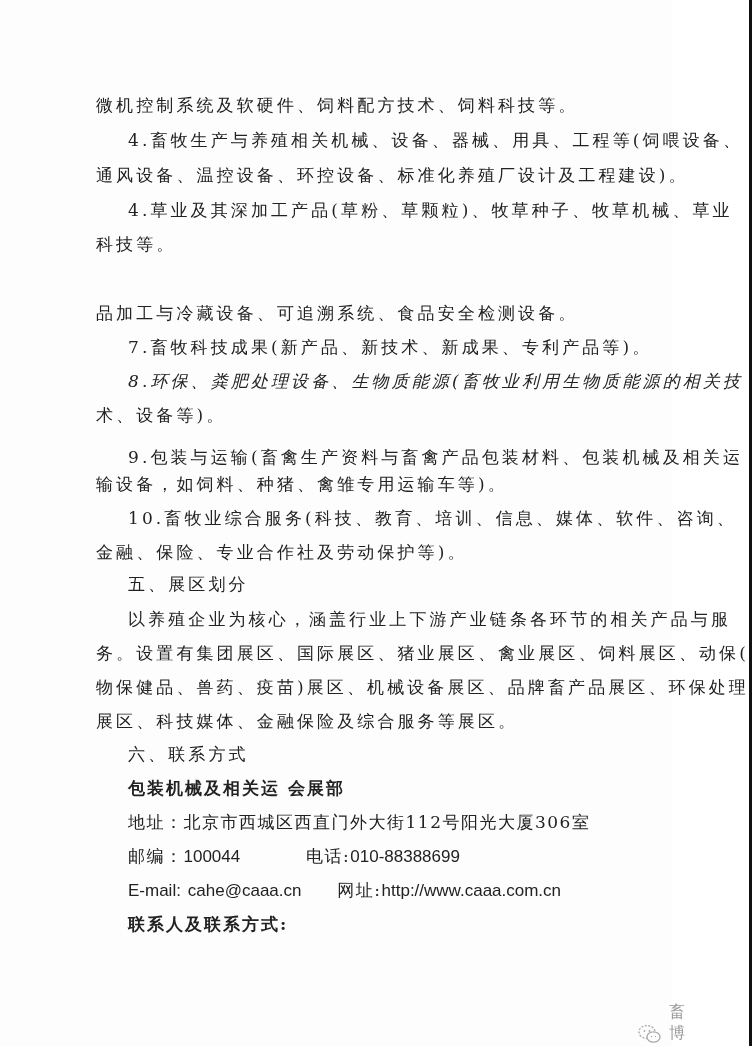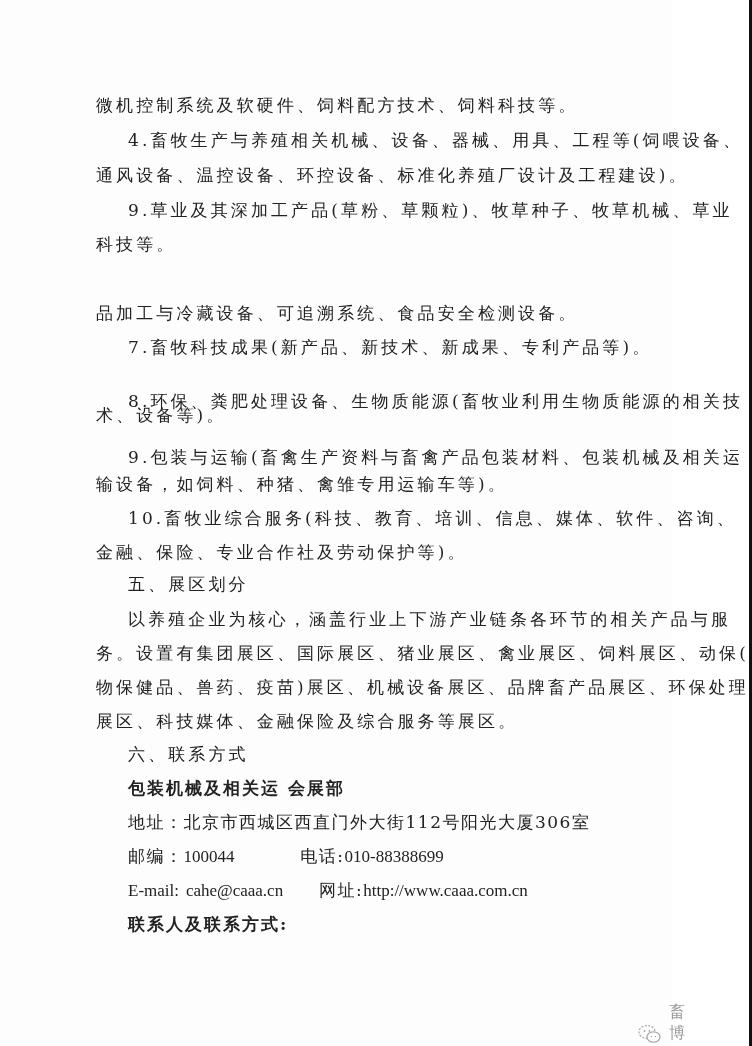--- a/index.html
+++ b/index.html
@@ -36,21 +36,21 @@
       position: absolute;
       left: 96px;
       font-size: 17px;
       letter-spacing: 3.1px;
       white-space: nowrap;
       line-height: 22px;
     }
     .indent { left: 128px; }
     .heading { font-weight: normal; }
     .bold { font-weight: bold; letter-spacing: 2px; }
-    .mono { font-family: Liberation Serif, serif; letter-spacing: 0px; margin-top: 24px; }
+    .mono { font-family: Liberation Sans, sans-serif; letter-spacing: 0px; margin-top: 24px; }
     .contact { letter-spacing: 1.5px; }
     .watermark {
       position: absolute;
       left: 637px;
       top: 1002px;
       display: flex;
       align-items: center;
       gap: 6px;
       color: #9a9a9a;
       font-family: Liberation Sans, sans-serif;
@@ -59,25 +59,25 @@
     .watermark svg { display: block; }
   </style>
 </head>
 <body>
 
 <div class="page">
 
   <div class="line" style="top:94px;">微机控制系统及软硬件、饲料配方技术、饲料科技等。</div>
   <div class="line indent" style="top:129px;">4.畜牧生产与养殖相关机械、设备、器械、用具、工程等(饲喂设备、</div>
   <div class="line" style="top:164px;">通风设备、温控设备、环控设备、标准化养殖厂设计及工程建设)。</div>
-  <div class="line indent" style="top:199px;">9.草业及其深加工产品(草粉、草颗粒)、牧草种子、牧草机械、草业</div>
+  <div class="line indent" style="top:199px;">4.草业及其深加工产品(草粉、草颗粒)、牧草种子、牧草机械、草业</div>
   <div class="line" style="top:233px;">科技等。</div>
   <div class="line" style="top:302px;">品加工与冷藏设备、可追溯系统、食品安全检测设备。</div>
   <div class="line indent" style="top:336px;">7.畜牧科技成果(新产品、新技术、新成果、专利产品等)。</div>
-  <div class="line indent" style="top:390px;">8.环保、粪肥处理设备、生物质能源(畜牧业利用生物质能源的相关技</div>
+  <div class="line indent" style="top:370px;font-style:italic;">8.环保、粪肥处理设备、生物质能源(畜牧业利用生物质能源的相关技</div>
   <div class="line" style="top:404px;">术、设备等)。</div>
   <div class="line indent" style="top:446px;">9.包装与运输(畜禽生产资料与畜禽产品包装材料、包装机械及相关运</div>
   <div class="line" style="top:473px;">输设备，如饲料、种猪、禽雏专用运输车等)。</div>
   <div class="line indent" style="top:507px;">10.畜牧业综合服务(科技、教育、培训、信息、媒体、软件、咨询、</div>
   <div class="line" style="top:541px;">金融、保险、专业合作社及劳动保护等)。</div>
 
   <div class="line indent heading" style="top:573px;">五、展区划分</div>
   <div class="line indent" style="top:608px;">以养殖企业为核心，涵盖行业上下游产业链条各环节的相关产品与服</div>
   <div class="line" style="top:642px;">务。设置有集团展区、国际展区、猪业展区、禽业展区、饲料展区、动保(动</div>
   <div class="line" style="top:710px;">展区、科技媒体、金融保险及综合服务等展区。</div>

